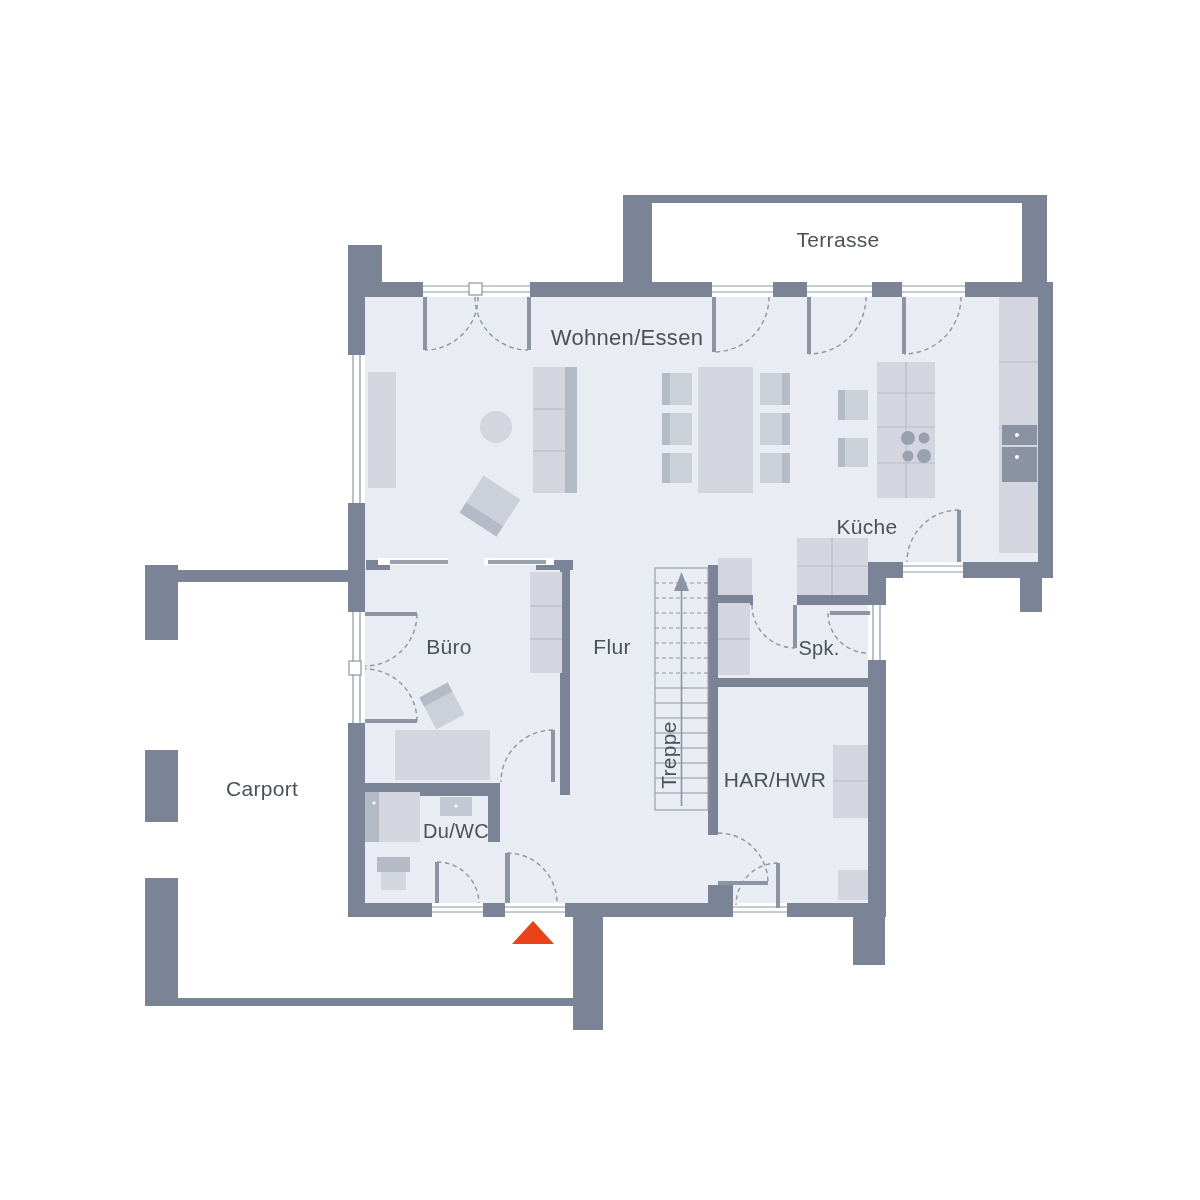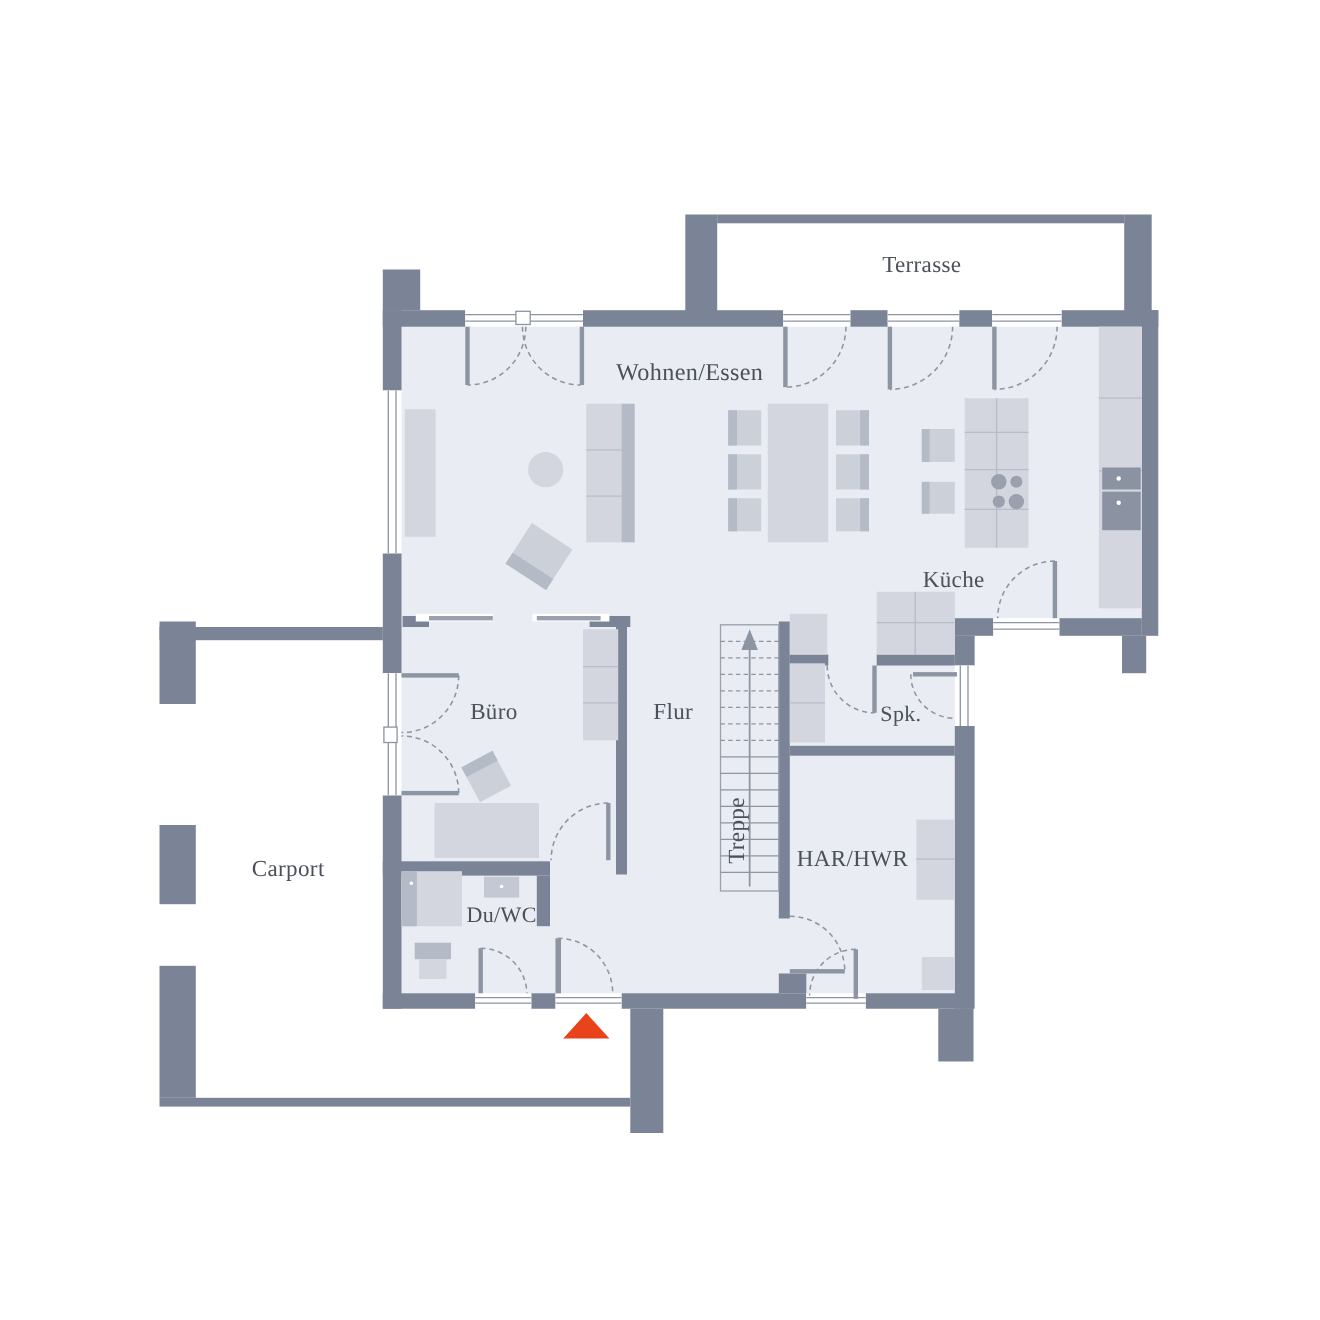--- a/index.html
+++ b/index.html
@@ -1,17 +1,17 @@
 <!DOCTYPE html>
 <html style="--background: #ffffff; --wall: #7b8496; --floor: #e9ecf2; --furniture: #d3d6de; --furniture_dark: #b4bac6; --line: #8d95a3; --text: #4b515a; --accent: #e8431a;"><head>
 <meta charset="utf-8">
 <style>
   html,body{margin:0;padding:0;background:#ffffff;}
   .stage{position:relative;width:1200px;height:1200px;background:var(--background,#fff);overflow:hidden;
-         font-family:Liberation Serif, serif;}
+         font-family:Liberation Sans, sans-serif;}
   svg{display:block}
   .wall{fill:var(--wall,#7b8496);}
   .floor{fill:var(--floor,#e9ecf2);}
   .frame{fill:#ffffff;}
   .frameline{stroke:var(--line,#8d95a3);stroke-width:1.2;fill:none;}
   .leaf{fill:var(--line,#8d95a3);}
   .slideleaf{fill:#9aa1ae;}
   .arc{stroke:var(--line,#8d95a3);stroke-width:1.4;fill:none;stroke-dasharray:4.5,3.5;}
   .furn{fill:var(--furniture,#d3d6de);}
   .furn2{fill:#ccd0d9;}

